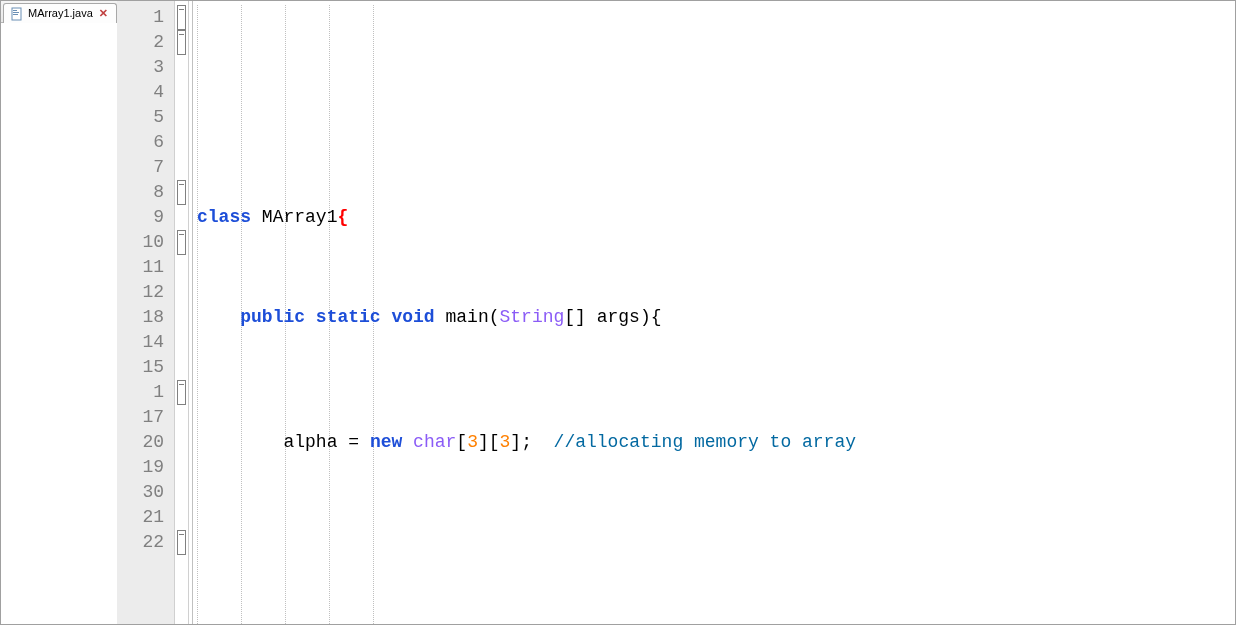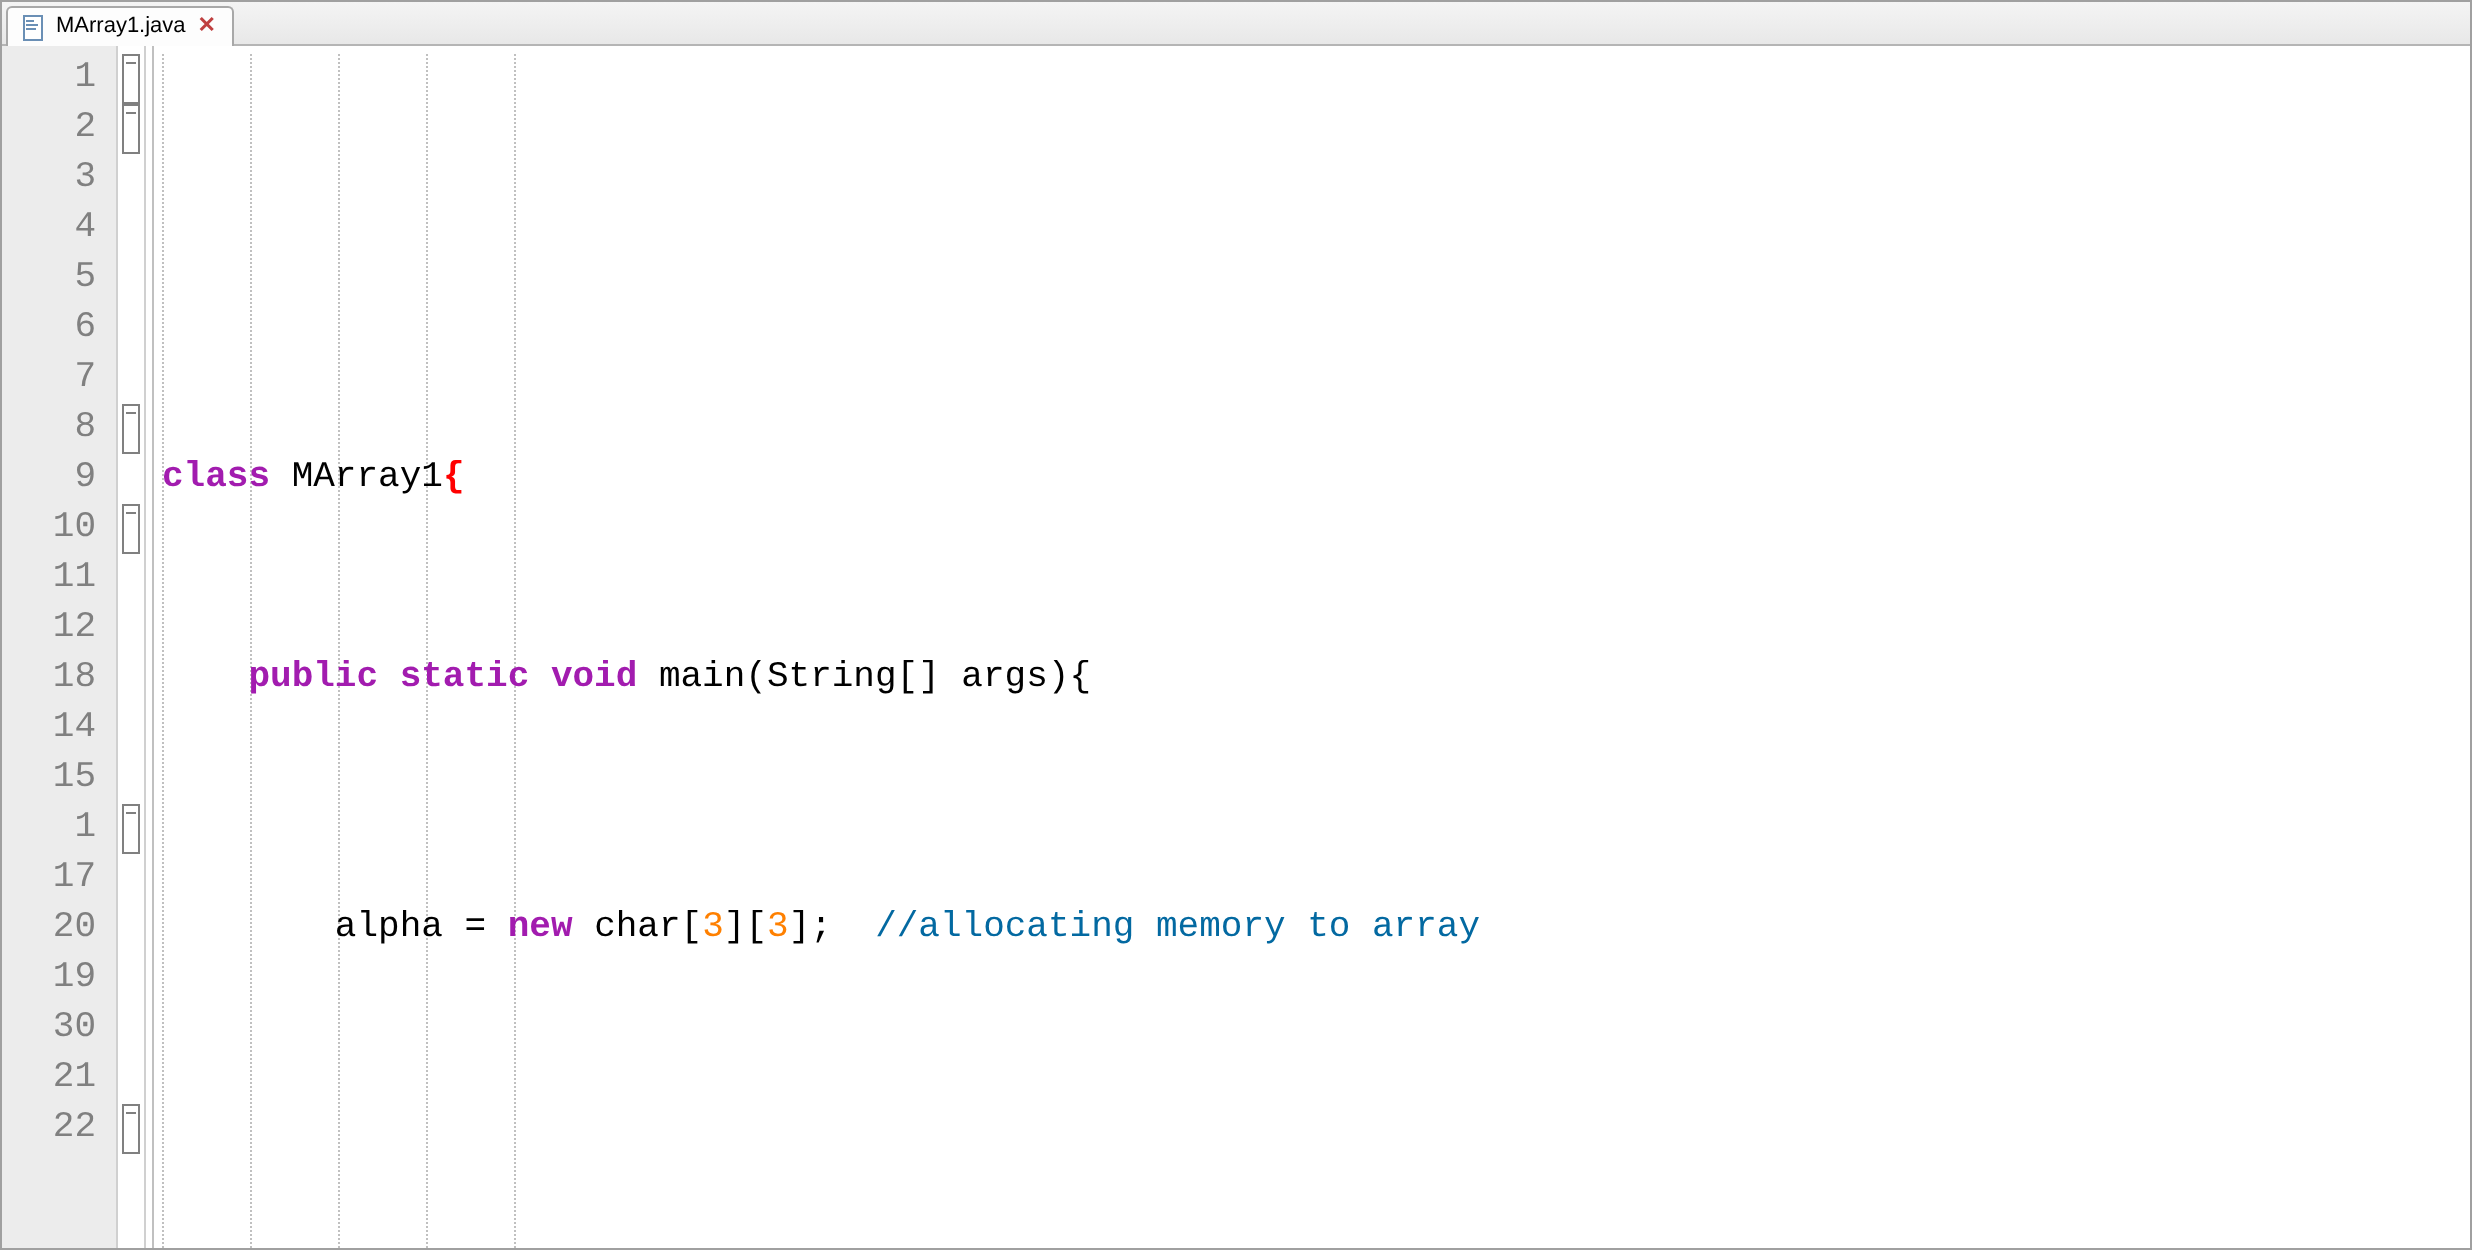--- a/index.html
+++ b/index.html
@@ -1,36 +1,36 @@
 <!DOCTYPE html>
 <html><head>
 <meta charset="utf-8">
 <style>
   * { margin:0; padding:0; box-sizing:border-box; }
   html,body { background:#fff; font-family:Consolas,"Courier New",monospace; font-size:18px; line-height:25px; }
-  .window { width:1236px; height:625px; border:1px solid #a0a0a0; display:flex; flex-direction:column; overflow:hidden; }
+  .window { width:1236px; height:625px; border:1px solid #a0a0a0; display:flex; flex-direction:row; overflow:hidden; }
   
   .tabbar { height:22px; background:linear-gradient(#f4f4f4,#e8e8e8); border-bottom:1px solid #b5b5b5; display:flex; align-items:flex-end; padding-left:2px; font-family:Tahoma,Arial,sans-serif; font-size:11px; }
   .tab { height:20px; background:#fdfdfd; border:1px solid #a8a8a8; border-bottom:none; border-top-left-radius:3px; border-top-right-radius:3px; display:flex; align-items:center; padding:0 6px; gap:4px; position:relative; top:1px; }
   .tab .file-icon svg { display:block; }
   .tab .close-icon { color:#c04040; font-weight:bold; font-size:11px; padding:0 2px; line-height:1; }
   
   .editor { flex:1; display:flex; overflow:hidden; background:#fff; }
   .gutter { width:58px; background:#ececec; border-right:1px solid #d0d0d0; text-align:right; color:#808080; font-size:18px; line-height:25px; padding-top:4px; user-select:none; }
   .gutter div { padding-right:10px; height:25px; }
   .foldcol { width:14px; border-right:1px solid #d0d0d0; background:#fff; padding-top:4px; }
   .foldcol div { height:25px; display:flex; align-items:center; justify-content:center; }
   .fold-box { width:9px; height:9px; border:1px solid #808080; background:#fff; position:relative; }
   .fold-box::before { content:""; position:absolute; left:1px; right:1px; top:3px; height:1px; background:#808080; }
   .margin { width:4px; border-right:1px solid #c0c0c0; }
   .code { flex:1; padding-top:4px; padding-left:4px; white-space:pre; overflow:hidden; position:relative; }
   .code-line { height:25px; position:relative; }
   
-  .kw   { color:#a21caf; font-weight:bold; }   
-  .type { color:#000000; }                     
+  .kw   { color:#1d4ed8; font-weight:bold; }   
+  .type { color:#8b5cf6; }                     
   .num  { color:#ff8000; }                     
   .cmt  { color:#0369a1; }                     
   .pun  { color:#000; }                        
   .brR  { color:#ff0000; font-weight:bold; }   
   .id   { color:#000000; }
   .vertline { position:absolute; top:4px; bottom:0; width:0; border-left:1px dotted #c0c0c0; }
 </style>
 </head>
 <body>
 

